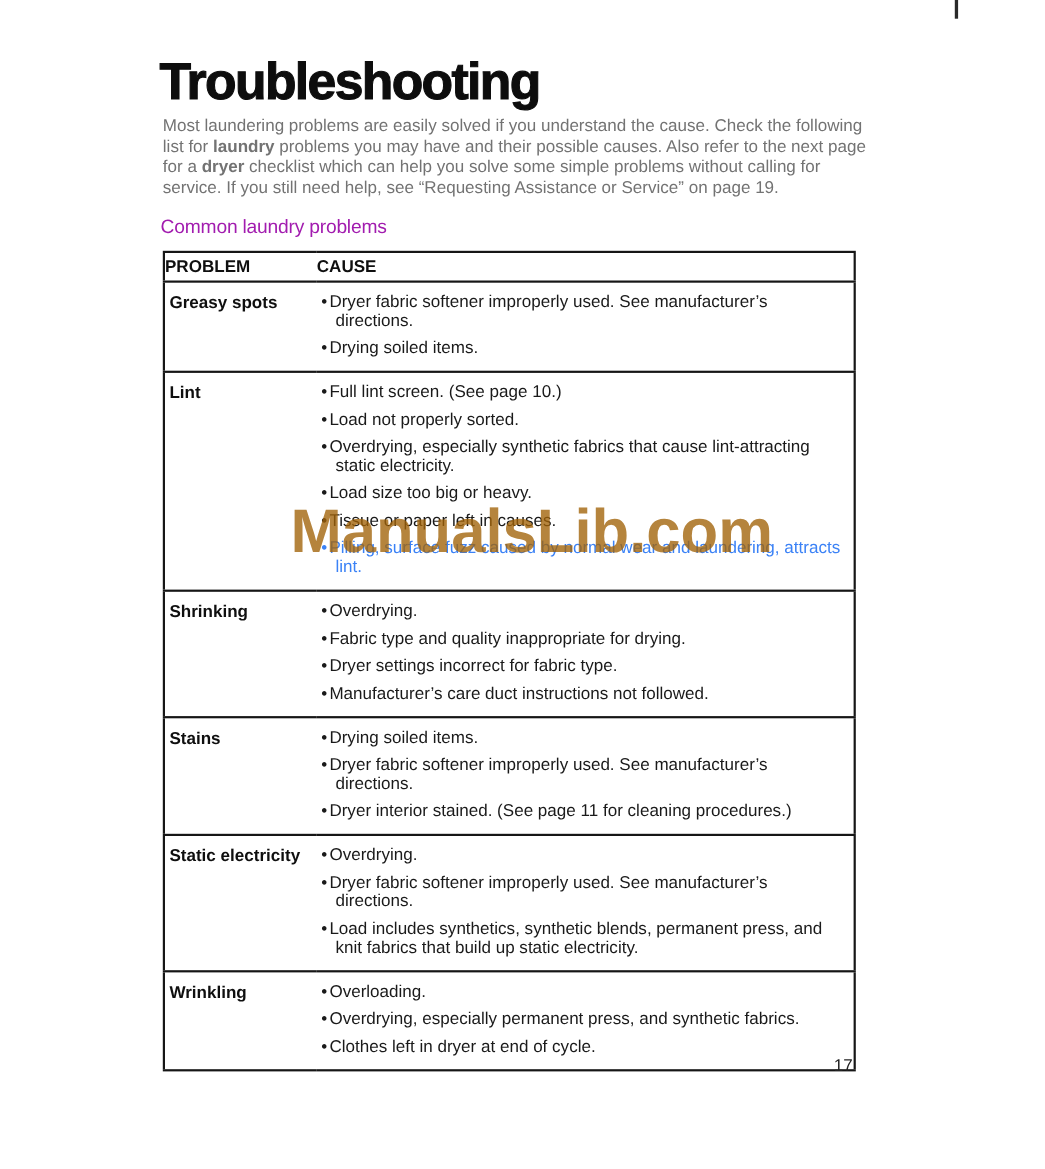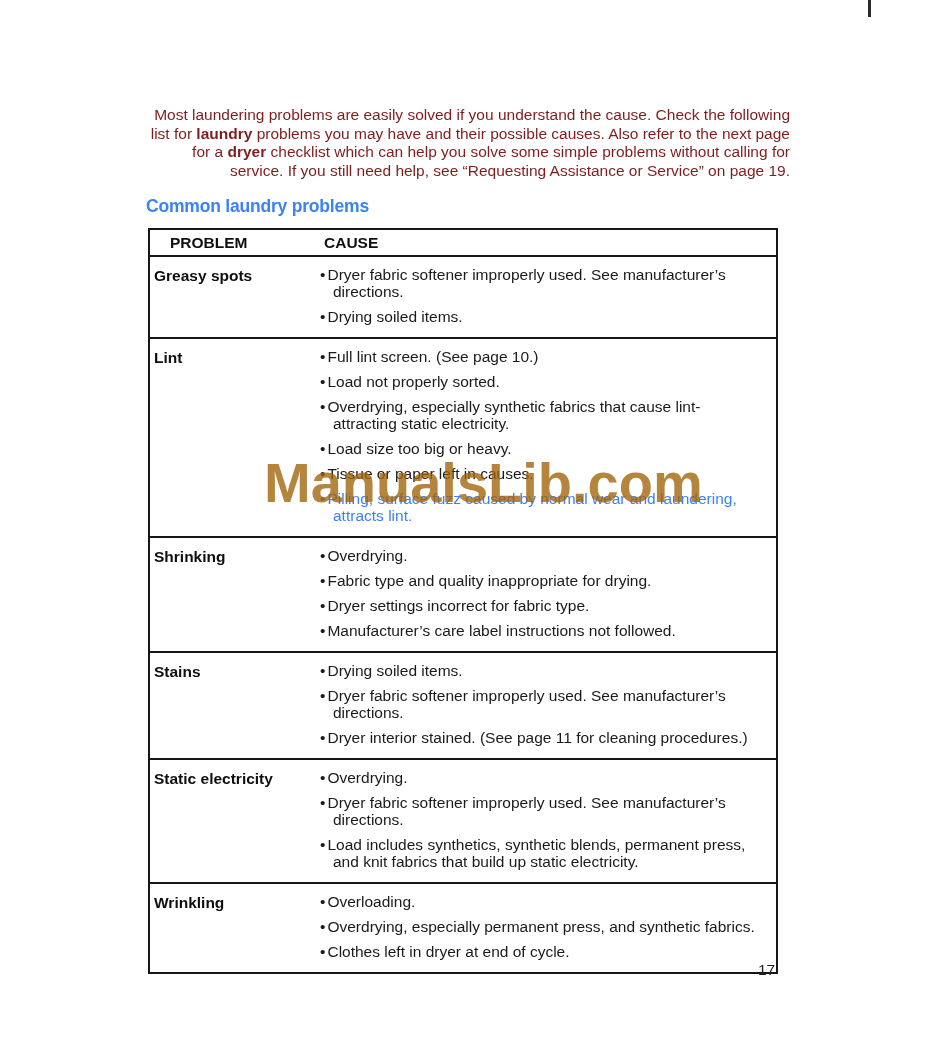--- a/index.html
+++ b/index.html
@@ -21,54 +21,54 @@
   h1.title {
     position: absolute; left: 145px; top: 46px;
     margin: 0; font-size: 47px; font-weight: bold;
     letter-spacing: -1.5px; color: #0d0d0d;
     -webkit-text-stroke: 1px #0d0d0d;
   }
 
   p.intro {
     position: absolute; left: 148px; top: 106px;
     width: 642px; margin: 0;
-    font-size: 15.5px; line-height: 18.6px; color: #7f1d1d; text-align: right;
+    font-size: 15.5px; line-height: 18.6px; color: #737373;
   }
   p.intro b { font-weight: bold; }
 
   h2.section {
     position: absolute; left: 146px; top: 196px;
-    margin: 0; font-size: 17.5px; font-weight: bold;
-    letter-spacing: -0.2px; color: #3b82f6;
+    margin: 0; font-size: 17.5px; font-weight: normal;
+    letter-spacing: -0.2px; color: #a21caf;
   }
 
   table.problems {
     position: absolute; left: 148px; top: 228px;
     width: 630px;
     border-collapse: collapse;
     font-size: 15.5px; color: #1a1a1a;
     background: transparent;
   }
   table.problems, table.problems tr { border: 2px solid #161616; }
   table.problems tr { border-left: none; border-right: none; }
   table.problems { border: 2px solid #161616; }
   th {
     text-align: left; font-size: 15.5px; font-weight: bold;
-    padding: 5px 8px 4px 20px; line-height: 16px; color: #0f0f0f;
+    padding: 5px 8px 4px 0; line-height: 16px; color: #0f0f0f;
   }
   th.col-problem { width: 126px; }
   td { vertical-align: top; padding: 1px 8px 4px 4px; }
   td.problem {
     font-weight: bold; padding-top: 10px; line-height: 17px;
     width: 126px; color: #0f0f0f;
   }
   td.cause ul { list-style: none; margin: 2px 0; padding: 0; }
   td.cause li {
     padding-left: 13px; text-indent: -13px;
-    margin: 8px 12px; line-height: 17px;
+    margin: 8px 0; line-height: 17px;
   }
   td.cause li::before { content: "\2022"; padding-right: 2px; }
   td.cause li.obscured { color: #3b82f6; }
 
   .watermark {
     position: absolute; left: 264px; top: 450px;
     font-size: 56px; font-weight: bold; letter-spacing: 0px;
     opacity: 0.78; white-space: nowrap; pointer-events: none;
   }
 
@@ -77,20 +77,21 @@
     font-size: 15.5px; color: #222;
   }
 </style>
 </head>
 <body>
 
 <div class="sheet">
 
   <div class="edge-tick"></div>
 
+  <h1 class="title">Troubleshooting</h1>
 
   <p class="intro"><span>Most laundering problems are easily solved if you understand the cause. Check the following list for </span><b>laundry</b><span> problems you may have and their possible causes. Also refer to the next page for a </span><b>dryer</b><span> checklist which can help you solve some simple problems without calling for service. If you still need help, see “Requesting Assistance or Service” on page 19.</span></p>
 
   <h2 class="section">Common laundry problems</h2>
 
   <table class="problems">
     <thead>
       <tr>
         <th class="col-problem">PROBLEM</th>
         <th class="col-cause">CAUSE</th>
@@ -119,21 +120,21 @@
             </ul>
           </td>
         </tr>
         <tr>
           <td class="problem">Shrinking</td>
           <td class="cause">
             <ul>
               <li>Overdrying.</li>
               <li>Fabric type and quality inappropriate for drying.</li>
               <li>Dryer settings incorrect for fabric type.</li>
-              <li>Manufacturer’s care label instructions not followed.</li>
+              <li>Manufacturer’s care duct instructions not followed.</li>
             </ul>
           </td>
         </tr>
         <tr>
           <td class="problem">Stains</td>
           <td class="cause">
             <ul>
               <li>Drying soiled items.</li>
               <li>Dryer fabric softener improperly used. See manufacturer’s directions.</li>
               <li>Dryer interior stained. (See page 11 for cleaning procedures.)</li>

